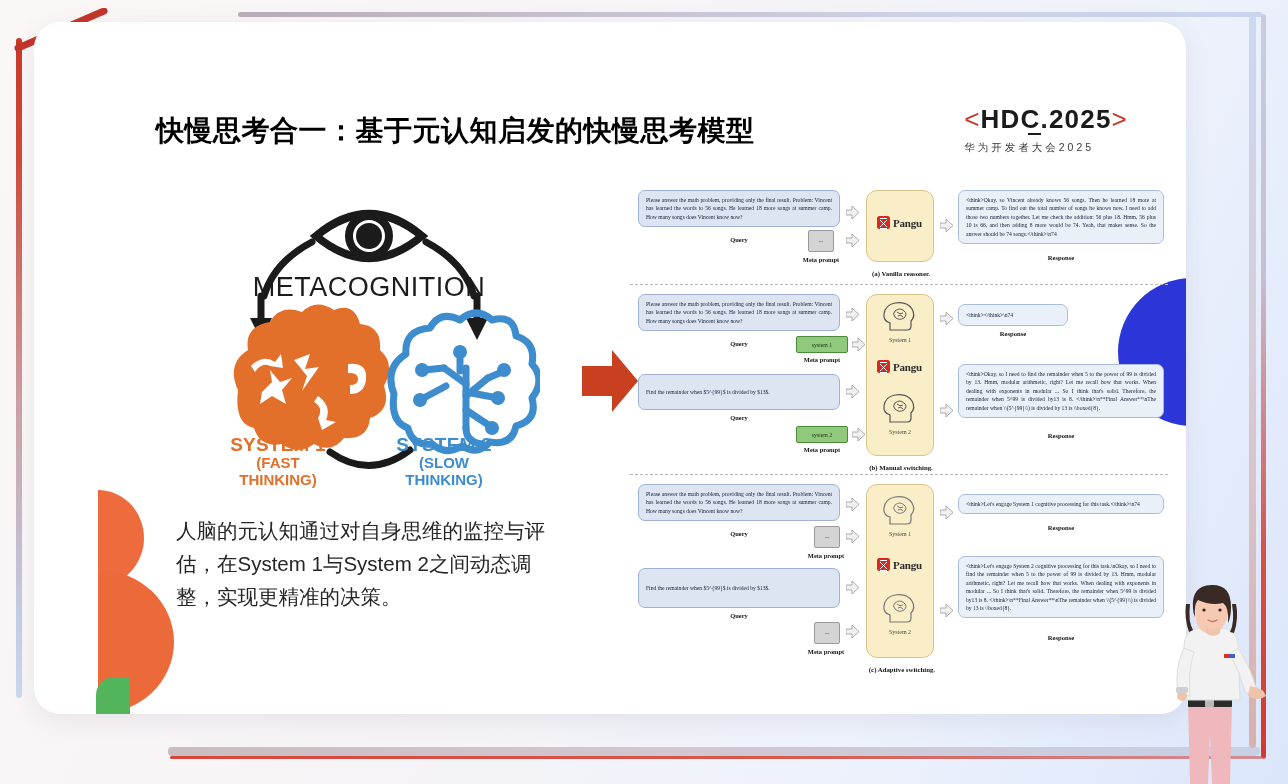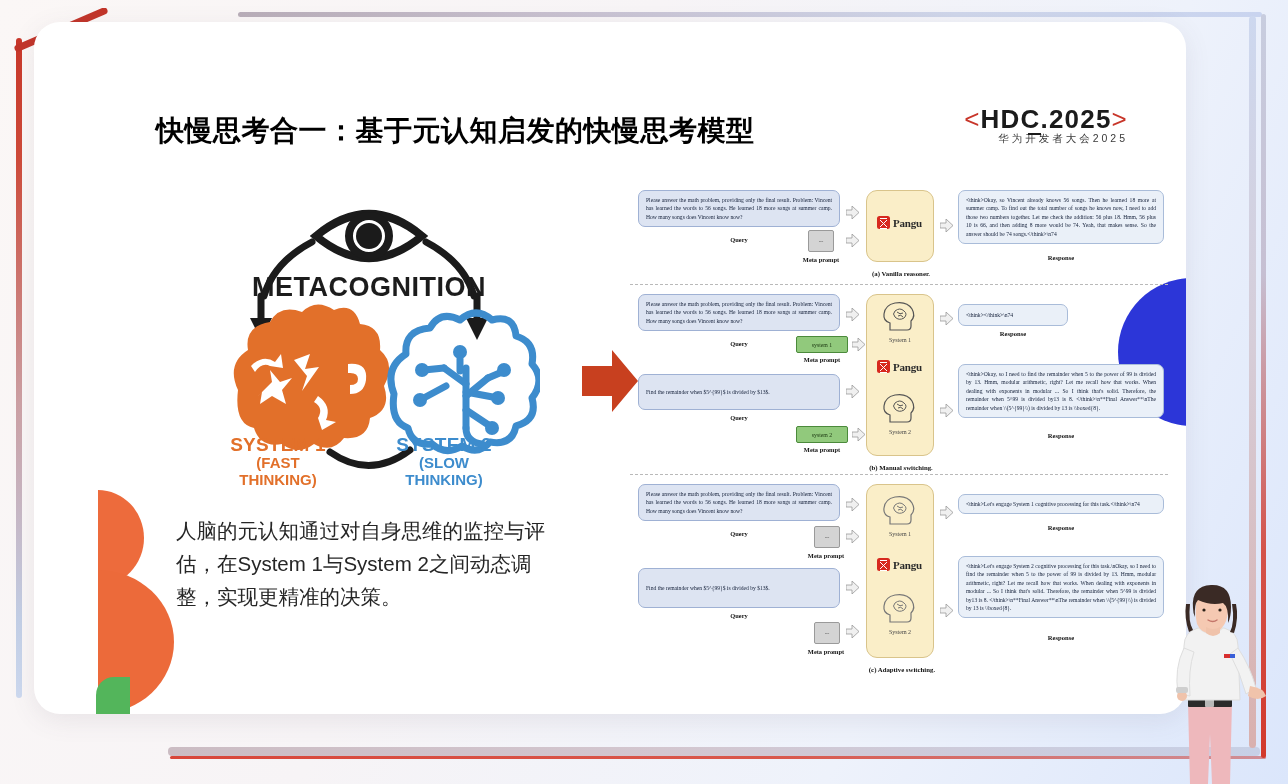--- a/index.html
+++ b/index.html
@@ -79,42 +79,42 @@
     background: #2c36d8;
     border-radius: 100% 0 0 100% / 50% 0 0 50%;
   }
 
   
   .page-title {
     position: absolute; left: 122px; top: 90px;
     font-size: 28px; font-weight: bold; color: #000000;
     letter-spacing: .5px; white-space: nowrap;
   }
-  .hdc-logo { position: absolute; right: 58px; top: 84px; text-align: right; }
+  .hdc-logo { position: absolute; right: 58px; top: 84px; text-align: left; }
   .hdc-main {
     font-size: 26px; font-weight: bold; color: #1b1b1b;
     letter-spacing: 1.2px; white-space: nowrap; line-height: 1;
   }
   .hdc-main .bracket { color: #c8362a; font-weight: normal; }
   .hdc-underline {
     width: 13px; height: 2px; background: #1b1b1b;
     position: absolute; left: 64px; top: 27px;
   }
   .hdc-sub {
-    font-size: 10.5px; color: #3a3a3a;
+    margin-top: 9px; font-size: 10.5px; color: #3a3a3a;
     letter-spacing: 3px; white-space: nowrap;
   }
 
   
   .meta-fig {
     position: absolute; left: 164px; top: 162px; width: 342px; height: 340px;
   }
   .meta-word {
     position: absolute; left: 0; top: 88px; width: 100%;
-    text-align: center; font-size: 27px; font-weight: bold;
+    text-align: center; font-size: 27px; font-weight: normal;
     color: #1c1c1c; letter-spacing: .5px;
   }
   .sys-label { position: absolute; top: 250px; width: 132px; text-align: center; line-height: 1.12; }
   .sys-label .l1 { font-size: 19px; font-weight: bold; letter-spacing: .2px; }
   .sys-label .l2 { font-size: 15px; font-weight: bold; }
   .sys1 { left: 14px; color: #e2702a; }
   .sys2 { left: 180px; color: #3d8ccd; }
 
   
   .caption {

